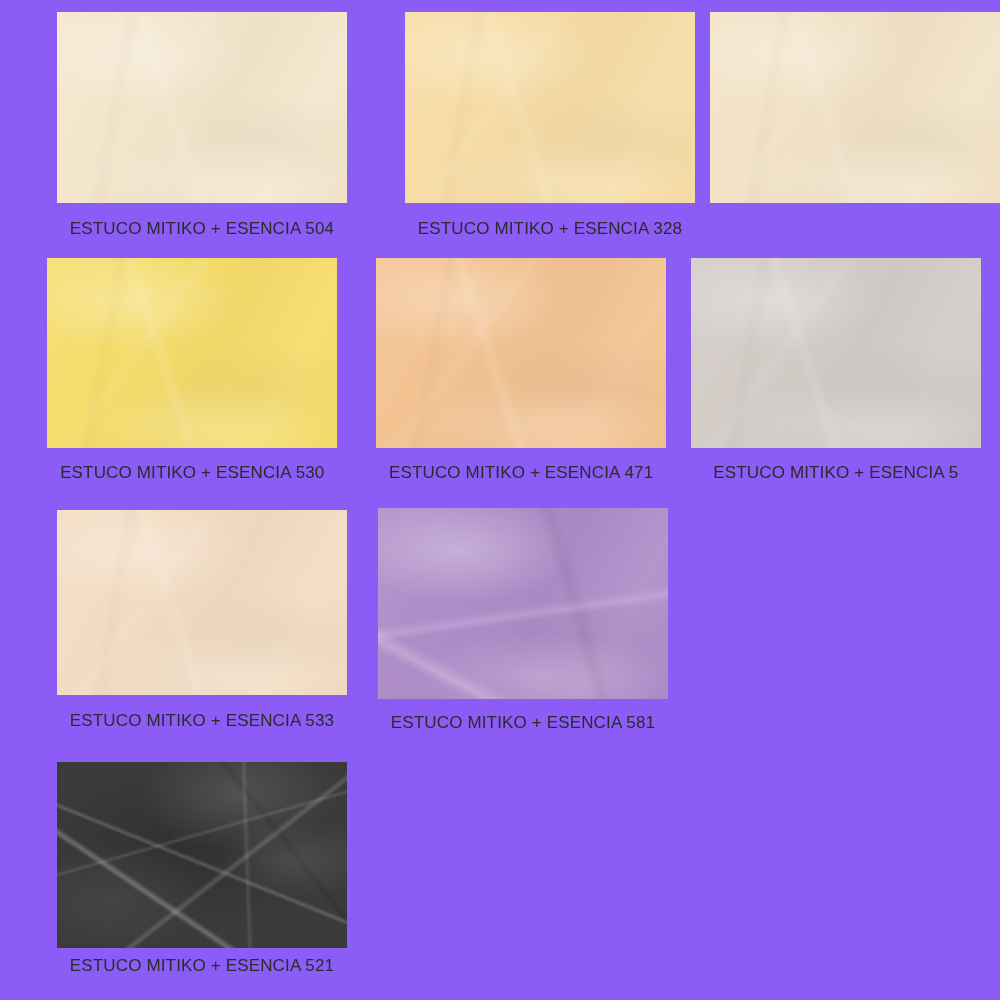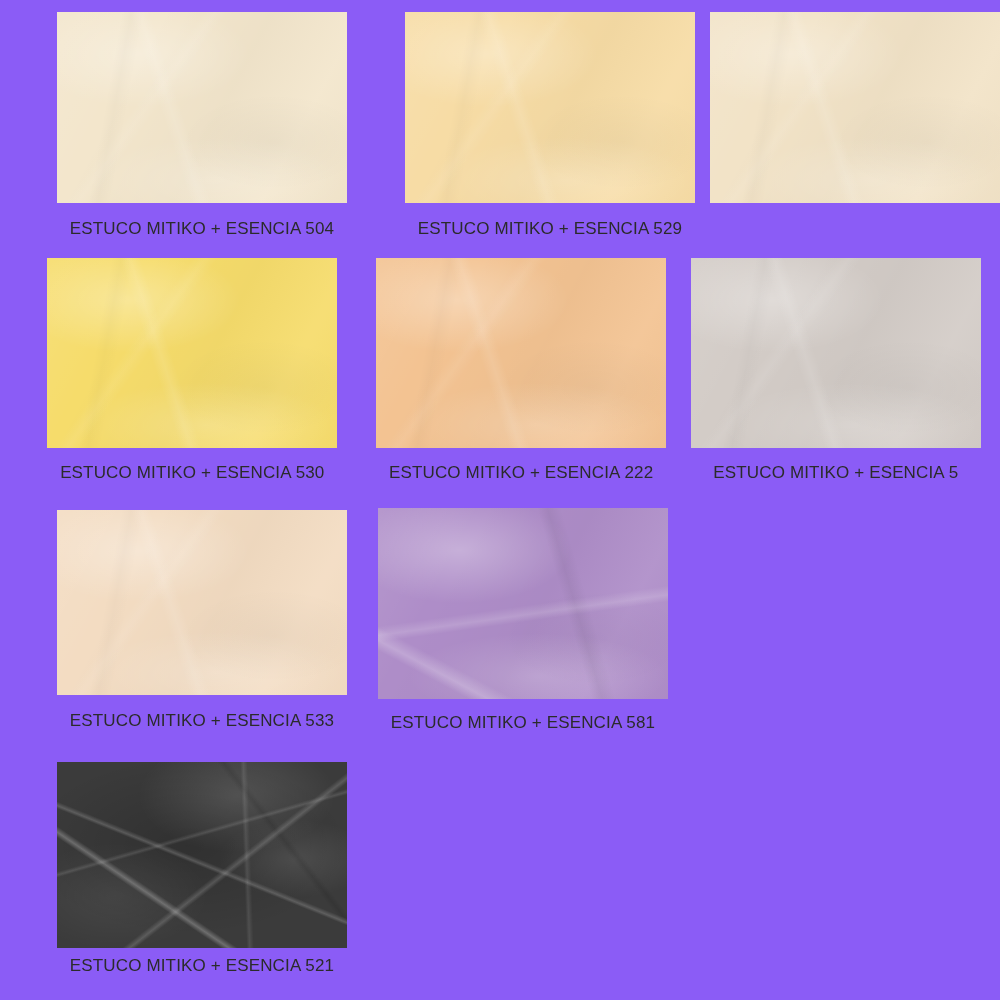--- a/index.html
+++ b/index.html
@@ -104,38 +104,38 @@
 
   <div class="swatch-row" style="position:absolute; left:0; top:12px;">
 
     <div class="swatch-cell" style="width:328px; margin-left:38px;">
       <div class="swatch-chip" style="width:290px; height:191px; background-color:#F3E6CC;"></div>
       <div class="swatch-label" style="margin-top:16px;">ESTUCO MITIKO + ESENCIA 504</div>
     </div>
 
     <div class="swatch-cell" style="width:320px; margin-left:24px;">
       <div class="swatch-chip" style="width:290px; height:191px; background-color:#F7DCA5;"></div>
-      <div class="swatch-label" style="margin-top:16px;">ESTUCO MITIKO + ESENCIA 529</div>
+      <div class="swatch-label" style="margin-top:16px;">ESTUCO MITIKO + ESENCIA 328</div>
     </div>
 
     <div class="swatch-cell" style="width:290px; margin-left:0px;">
       <div class="swatch-chip" style="width:290px; height:191px; background-color:#F2E3C7;"></div>
     </div>
   </div>
 
   <div class="swatch-row" style="position:absolute; left:0; top:258px;">
 
     <div class="swatch-cell" style="width:328px; margin-left:38px;">
       <div class="swatch-chip" style="width:290px; height:190px; background-color:#F6DC6B;"></div>
       <div class="swatch-label" style="margin-top:15px;">ESTUCO MITIKO + ESENCIA 530</div>
     </div>
 
     <div class="swatch-cell" style="width:320px; margin-left:24px;">
       <div class="swatch-chip" style="width:290px; height:190px; background-color:#F3C392;"></div>
-      <div class="swatch-label" style="margin-top:15px;">ESTUCO MITIKO + ESENCIA 222</div>
+      <div class="swatch-label" style="margin-top:15px;">ESTUCO MITIKO + ESENCIA 471</div>
     </div>
 
     <div class="swatch-cell" style="width:349px; margin-left:0px;">
       <div class="swatch-chip" style="width:290px; height:190px; background-color:#D3CCC7;"></div>
       <div class="swatch-label" style="margin-top:15px;">ESTUCO MITIKO + ESENCIA 5</div>
     </div>
   </div>
 
   <div class="swatch-row" style="position:absolute; left:0; top:508px;align-items:center;">
 

